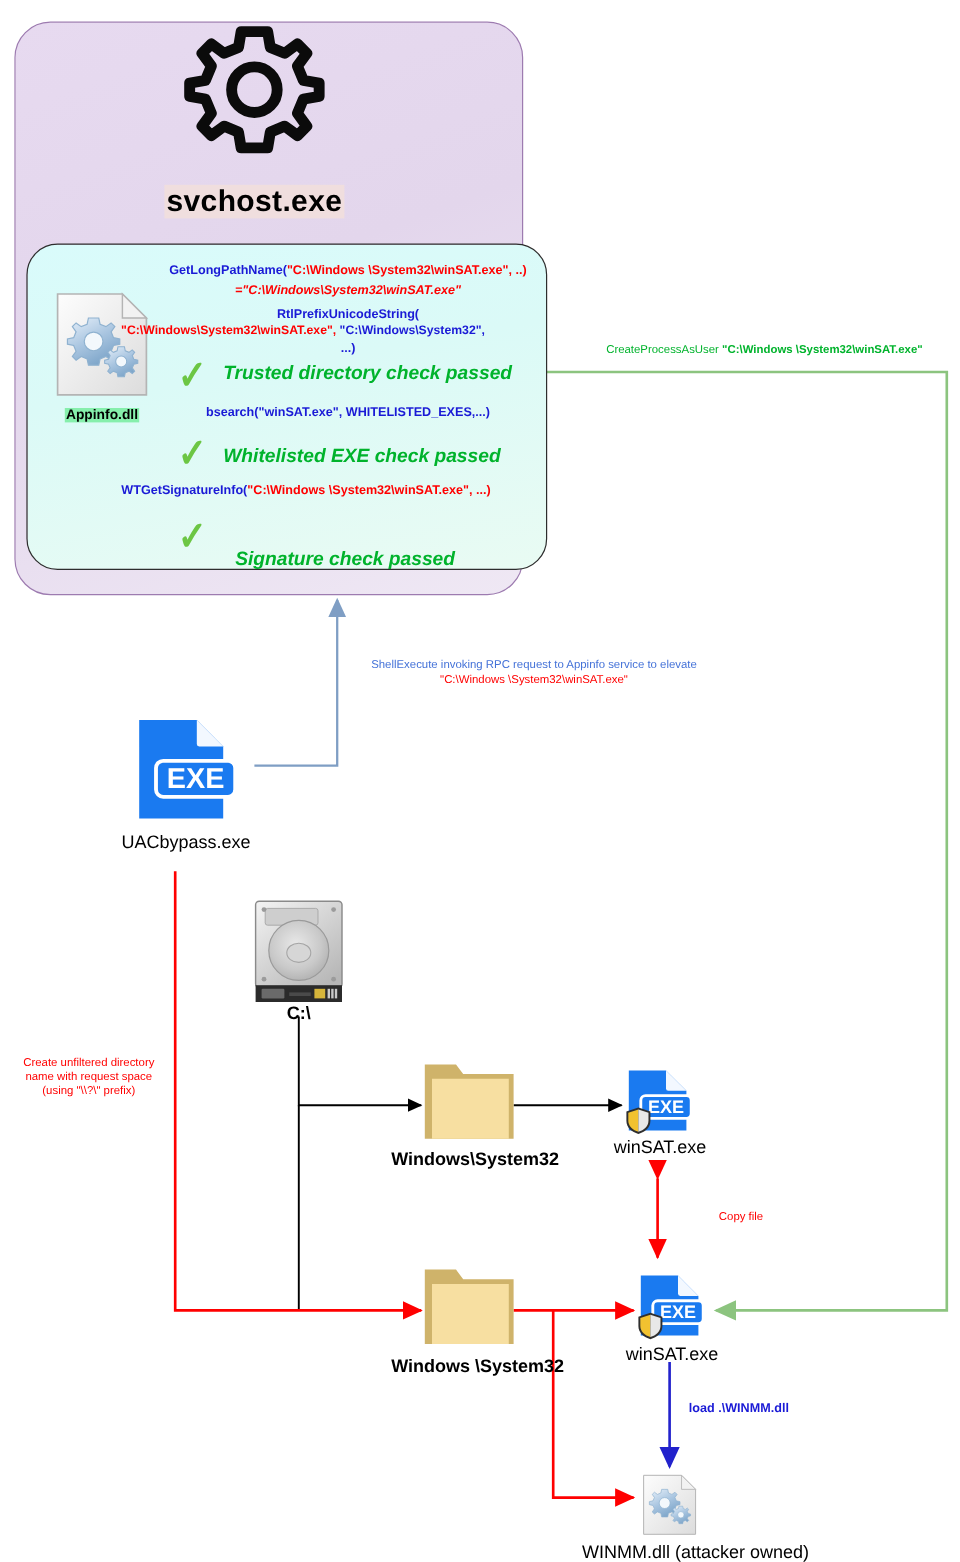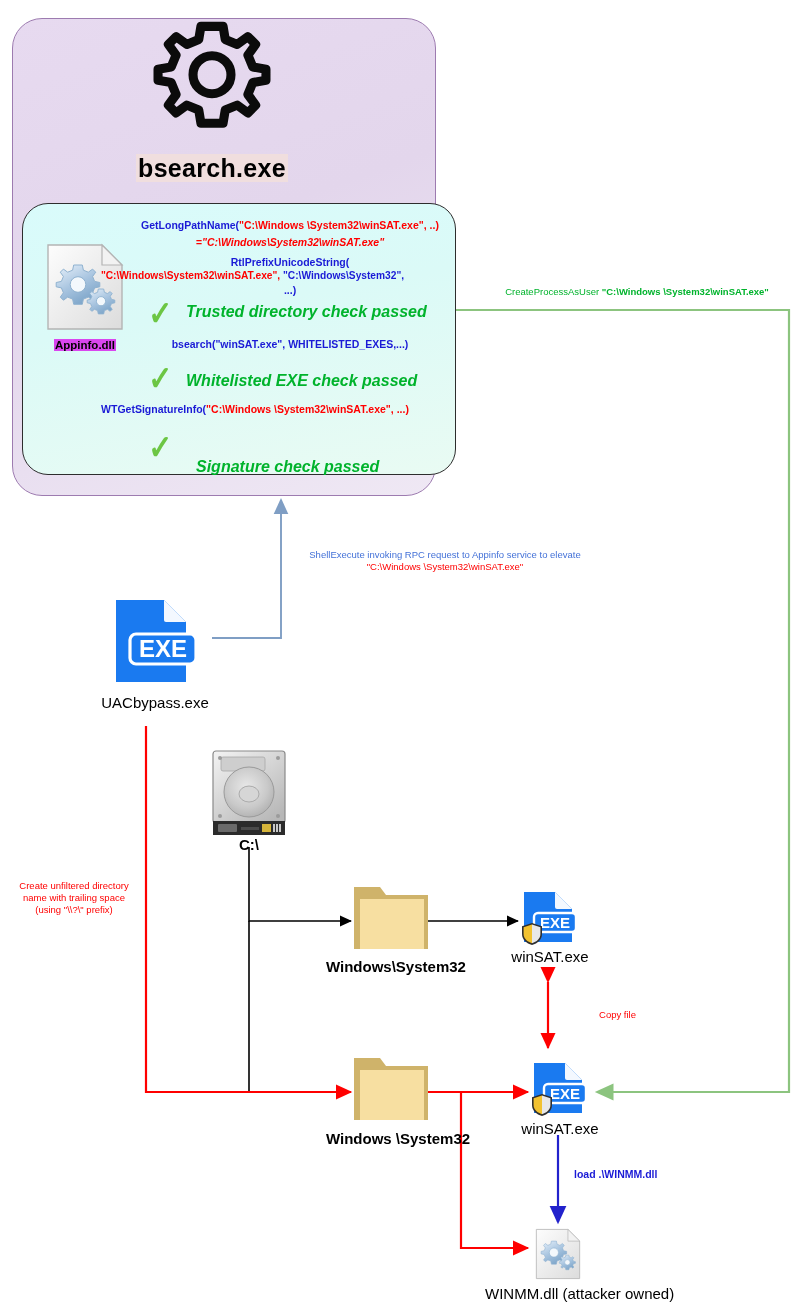--- a/index.html
+++ b/index.html
@@ -81,21 +81,21 @@
     top: 243px;
     width: 98px;
     text-align: center;
   }
   .dll-caption {
     margin-top: 4px;
     font-size: 11.5px;
     font-weight: bold;
     color: #000;
   }
-  .dll-caption span { background: #d946ef; padding: 0 1px; }
+  .dll-caption span { background: #86efac; padding: 0 1px; }
 
   
   .codeline {
     position: absolute;
     text-align: center;
     font-size: 10.5px;
     font-weight: bold;
     line-height: 1.18;
     white-space: nowrap;
     color: #1a1ad6;
@@ -225,21 +225,21 @@
                  L30.6 70.1 L22.4 76.1 L16.4 70.1 L22.4 61.9
                  L18.6 52.7 L8.5 51 L8.5 42.5 L18.6 40.8
                  L22.4 31.6 L16.4 23.4 L22.4 17.4 L30.6 23.4
                  L39.8 19.6 L41.5 9.5 Z"></path>
         <circle cx="50" cy="46.7" r="14.6"></circle>
       </g>
     </svg>
   </div>
 
   <div class="svchost-title">
-    <span>bsearch.exe</span>
+    <span>svchost.exe</span>
   </div>
 
   <div class="appinfo-panel"></div>
 
   <div class="dll-icon-block">
     <svg width="82" height="88" viewBox="0 0 82 88" aria-hidden="true">
       <defs>
         <linearGradient id="docg" x1="0" y1="0" x2="1" y2="1">
           <stop offset="0%" stop-color="#fdfdfd"></stop>
           <stop offset="100%" stop-color="#dcdcdc"></stop>
@@ -330,21 +330,21 @@
       <rect x="20" y="36" width="66" height="30" rx="6" fill="#1a7af0" stroke="#ffffff" stroke-width="3.2"></rect>
       <text x="53" y="58.5" font-family="Liberation Sans, sans-serif" font-size="24" font-weight="bold" fill="#ffffff" text-anchor="middle">EXE</text>
     </svg>
   </div>
   <div class="node-caption" style="left:90px; top:694px; width:130px;">
     <span>UACbypass.exe</span>
   </div>
 
   <div class="edge-label lbl-red" style="left:4px; top:880px; width:140px;">
     <div>Create unfiltered directory</div>
-    <div>name with trailing space</div>
+    <div>name with request space</div>
     <div>(using "\\?\" prefix)</div>
   </div>
 
   <div class="icon-abs" style="left:207px; top:748px;">
     <svg width="84" height="94" viewBox="0 0 84 94" aria-hidden="true">
       <defs>
         <linearGradient id="hdTop" x1="0" y1="0" x2="0.8" y2="1">
           <stop offset="0%" stop-color="#f4f4f4"></stop>
           <stop offset="45%" stop-color="#d8d8d8"></stop>
           <stop offset="100%" stop-color="#b7b7b7"></stop>

